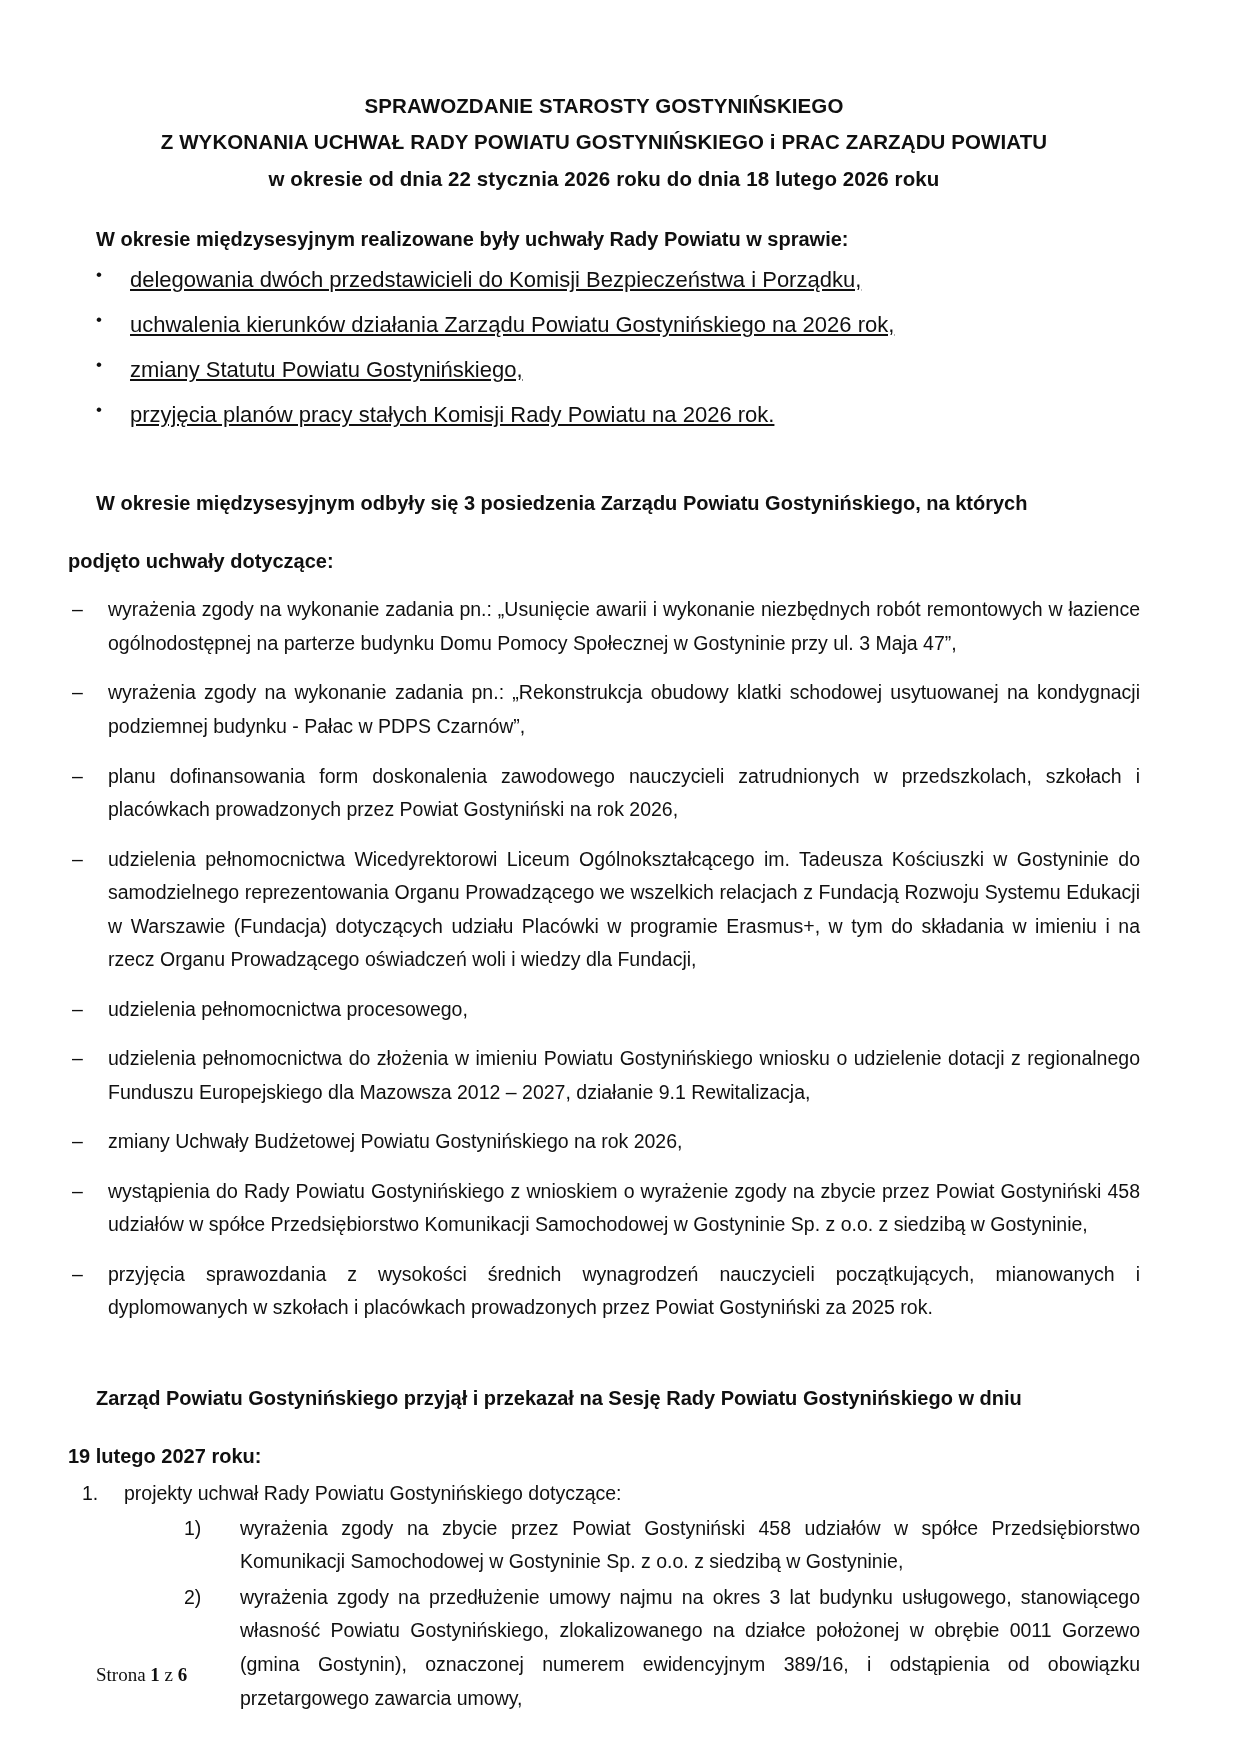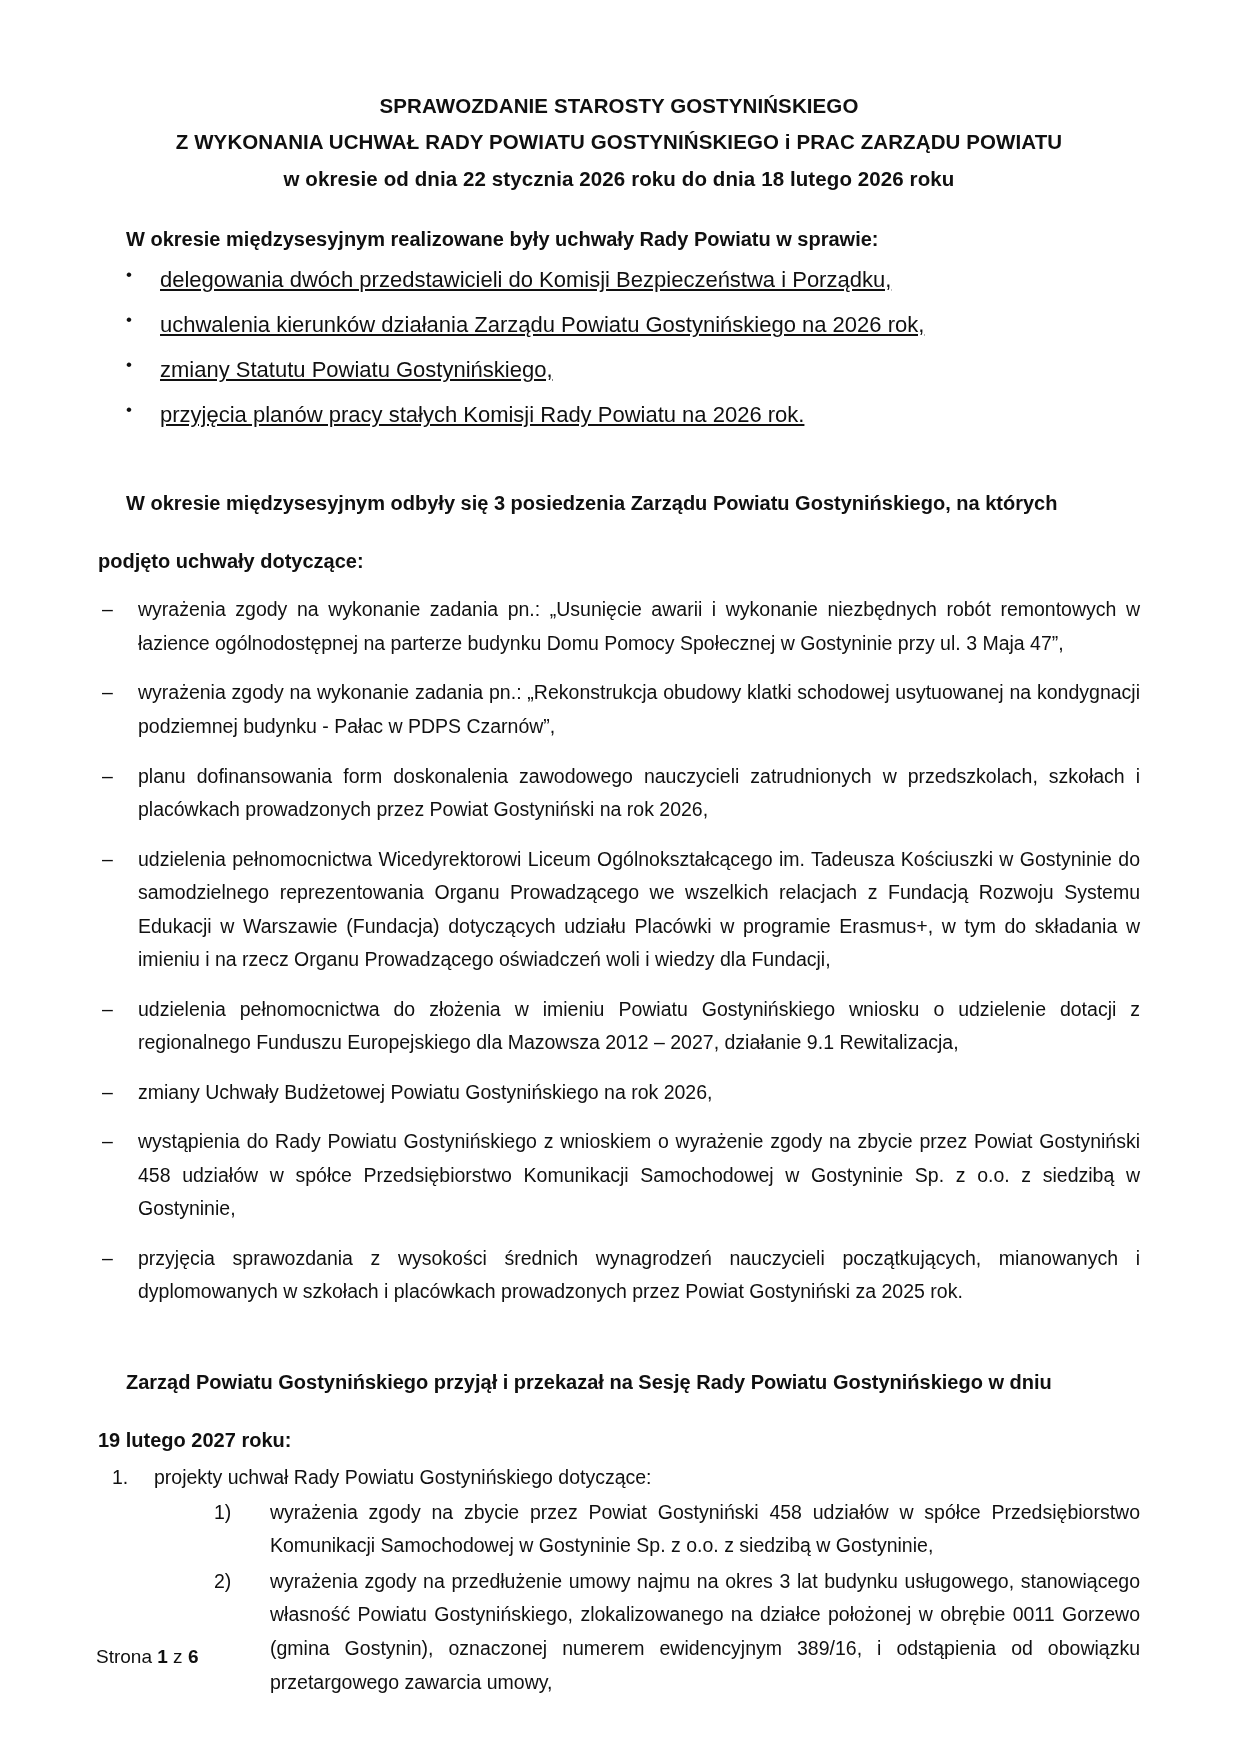--- a/index.html
+++ b/index.html
@@ -12,21 +12,21 @@
     font-family: "Liberation Sans", sans-serif;
     color: #101010;
   }
   .page {
     position: relative;
     width: 1236px;
     height: 1746px;
     margin: 0 auto;
     background: #ffffff;
     box-sizing: border-box;
-    padding: 88px 96px 40px 98px;
+    padding: 88px 96px 40px 68px;
     overflow: hidden;
   }
   .doc-title {
     text-align: center;
     font-weight: bold;
     font-size: 20.5px;
     letter-spacing: 0.1px;
     line-height: 1.78;
   }
   .doc-title .tline {
@@ -119,22 +119,23 @@
     left: 0;
     top: 0;
   }
   .sub-block {
     margin-left: 60px;
     margin-top: 2px;
   }
   .footer {
     position: absolute;
     left: 96px;
-    bottom: 78px;
+    bottom: 60px;
     font-size: 19px;
+    font-family: Liberation Serif, serif;
   }
   .footer b { font-weight: bold; }
   .spacer-sm { height: 18px; }
   .spacer-md { height: 30px; }
 </style>
 </head>
 <body>
 
 <div class="page">
 
@@ -156,20 +157,21 @@
   <div class="spacer-sm"></div>
 
   <div class="section-lead">W okresie międzysesyjnym odbyły się 3 posiedzenia Zarządu Powiatu Gostynińskiego, na których</div>
   <div class="section-lead no-indent">podjęto uchwały dotyczące:</div>
 
   <ul class="dashes">
     <li>wyrażenia zgody na wykonanie zadania pn.: „Usunięcie awarii i wykonanie niezbędnych robót remontowych w łazience ogólnodostępnej na parterze budynku Domu Pomocy Społecznej w Gostyninie przy ul. 3 Maja 47”,</li>
     <li>wyrażenia zgody na wykonanie zadania pn.: „Rekonstrukcja obudowy klatki schodowej usytuowanej na kondygnacji podziemnej budynku - Pałac w PDPS Czarnów”,</li>
     <li>planu dofinansowania form doskonalenia zawodowego nauczycieli zatrudnionych w przedszkolach, szkołach i placówkach prowadzonych przez Powiat Gostyniński na rok 2026,</li>
     <li>udzielenia pełnomocnictwa Wicedyrektorowi Liceum Ogólnokształcącego im. Tadeusza Kościuszki w Gostyninie do samodzielnego reprezentowania Organu Prowadzącego we wszelkich relacjach z Fundacją Rozwoju Systemu Edukacji w Warszawie (Fundacja) dotyczących udziału Placówki w programie Erasmus+, w tym do składania w imieniu  i na rzecz Organu Prowadzącego oświadczeń woli i wiedzy dla Fundacji,</li>
+    <li>udzielenia pełnomocnictwa procesowego,</li>
     <li>udzielenia pełnomocnictwa do złożenia w imieniu Powiatu Gostynińskiego wniosku o udzielenie dotacji z regionalnego Funduszu Europejskiego dla Mazowsza 2012 – 2027, działanie 9.1 Rewitalizacja,</li>
     <li>zmiany Uchwały Budżetowej Powiatu Gostynińskiego na rok 2026,</li>
     <li>wystąpienia do Rady Powiatu Gostynińskiego z wnioskiem o wyrażenie zgody na zbycie przez Powiat Gostyniński 458 udziałów w spółce Przedsiębiorstwo Komunikacji Samochodowej w Gostyninie Sp. z o.o. z siedzibą w Gostyninie,</li>
     <li>przyjęcia sprawozdania z wysokości średnich wynagrodzeń nauczycieli początkujących, mianowanych i dyplomowanych w szkołach i placówkach prowadzonych przez Powiat Gostyniński za 2025 rok.</li>
   </ul>
 
   <div class="spacer-md"></div>
 
   <div class="section-lead">Zarząd Powiatu Gostynińskiego przyjął i przekazał na Sesję Rady Powiatu Gostynińskiego w dniu</div>
   <div class="section-lead no-indent">19 lutego 2027 roku:</div>

